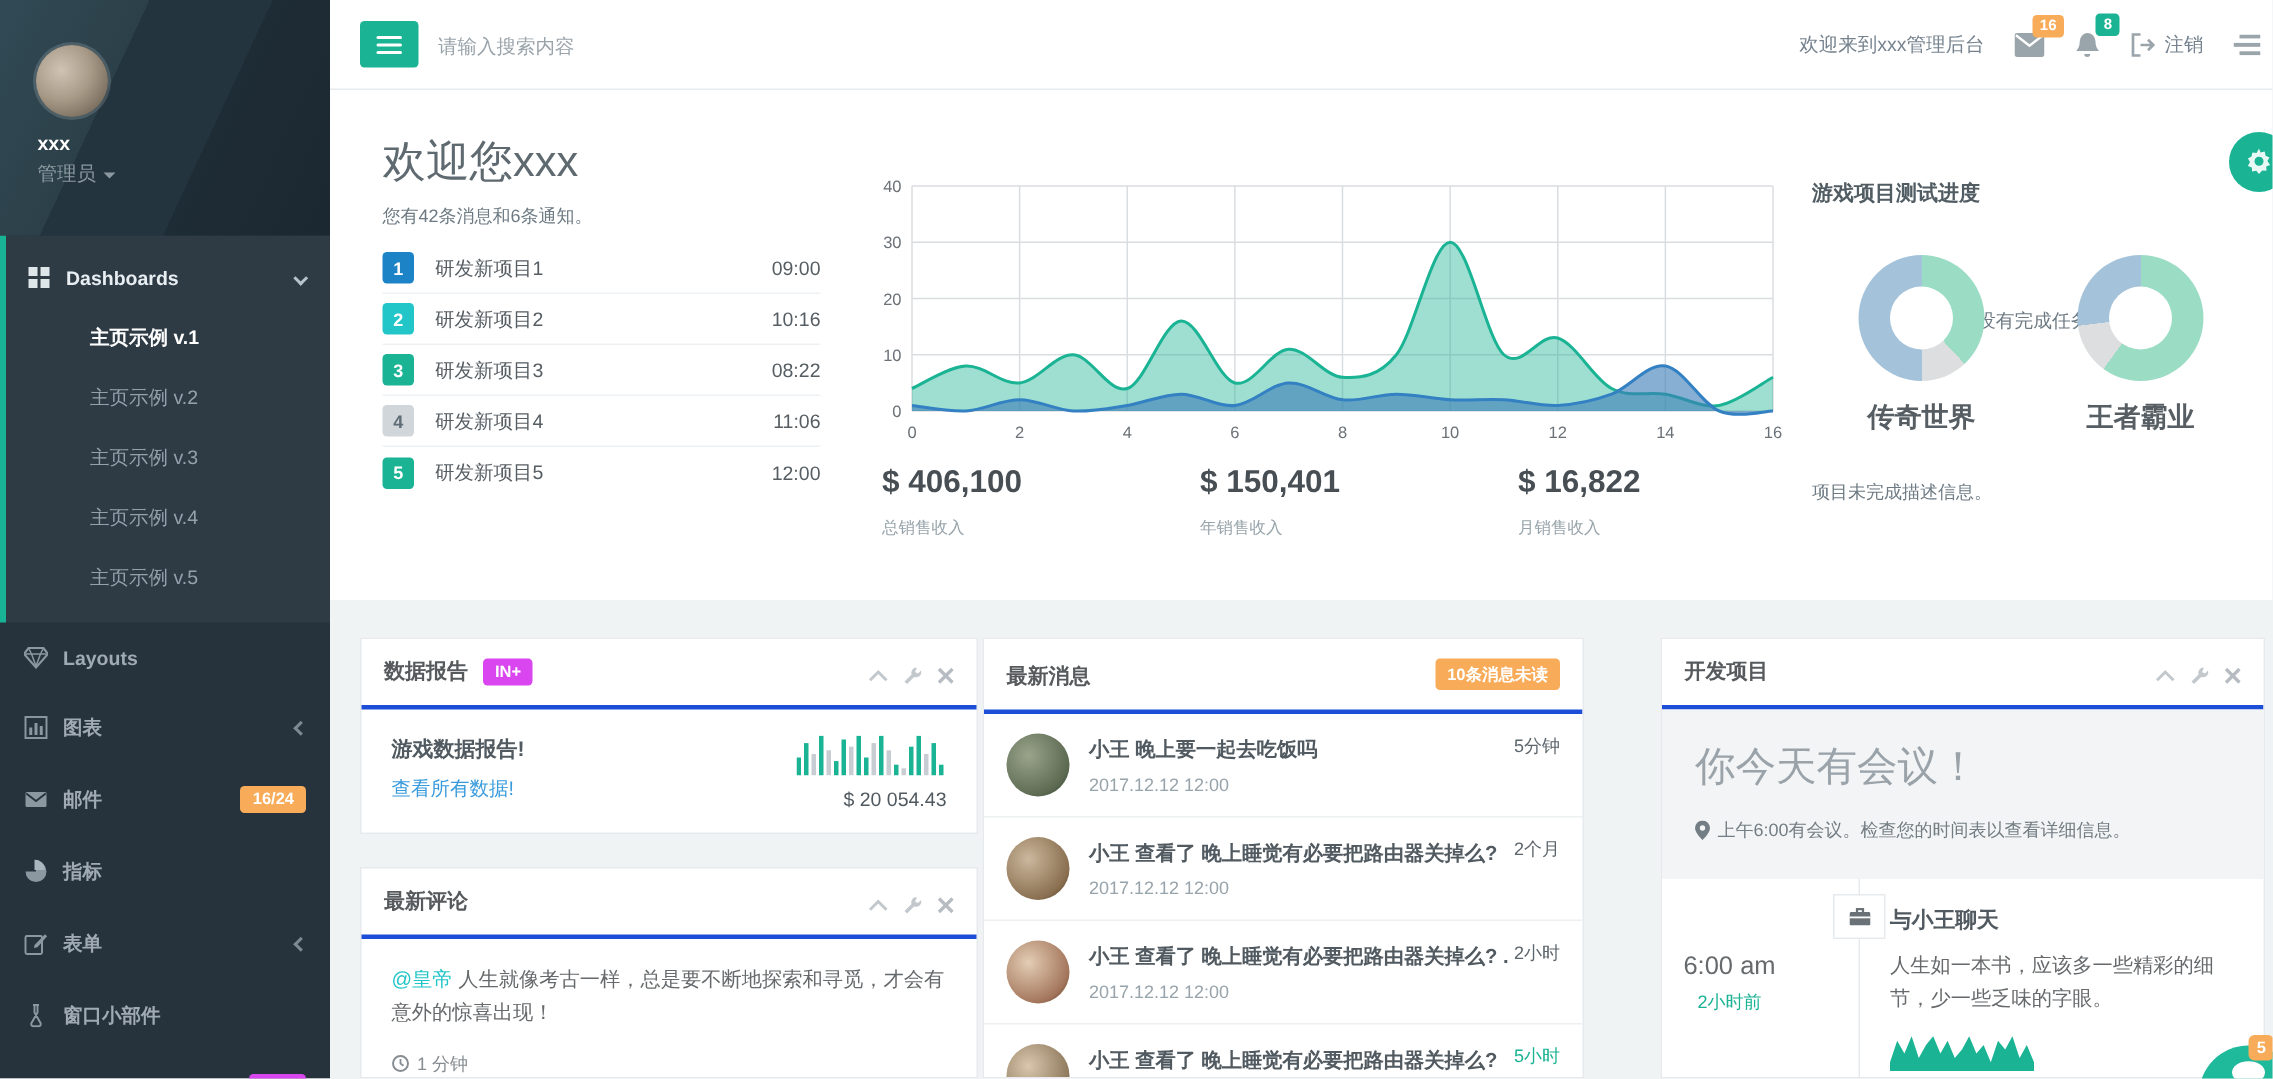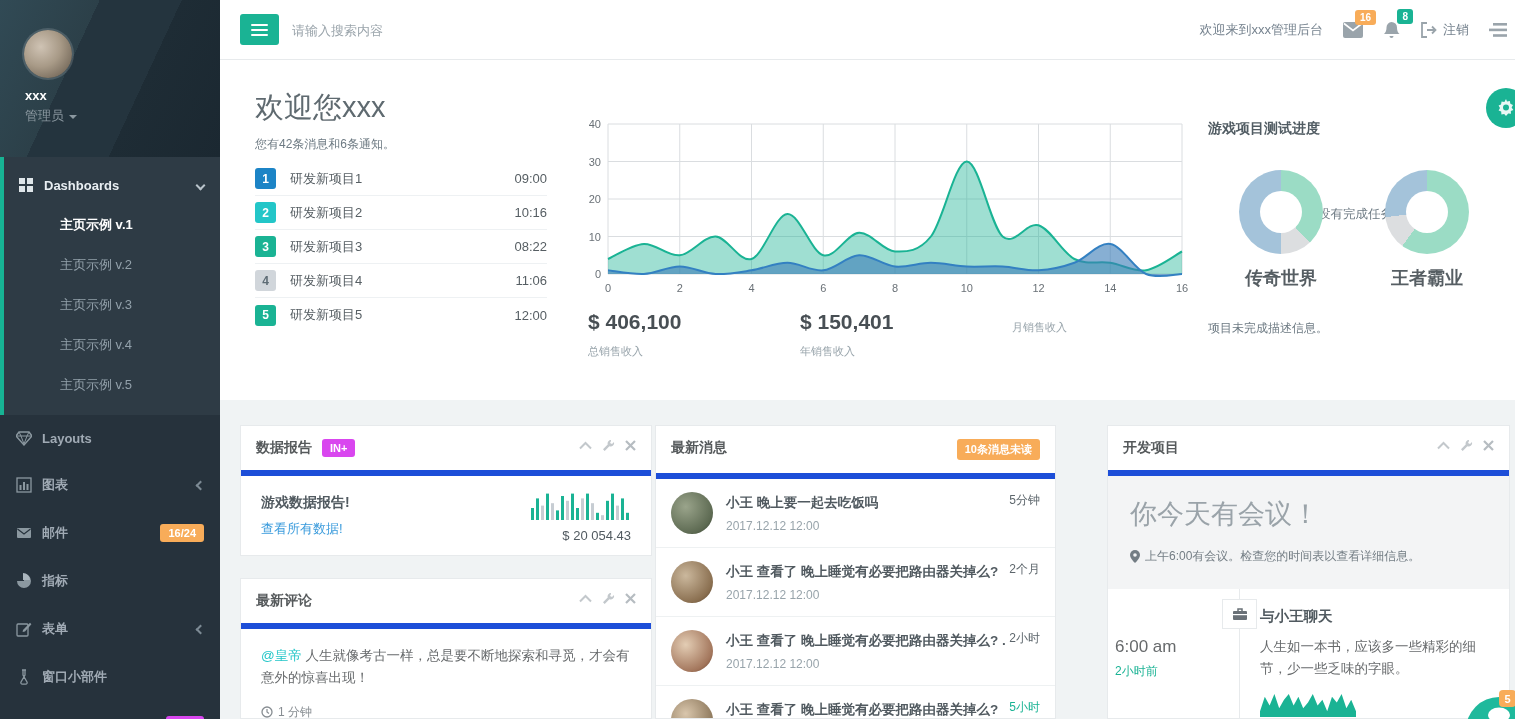--- a/index.html
+++ b/index.html
@@ -69,21 +69,21 @@
   .rpanel .sub { font-size:12.5px; color:#6d7a83; margin-top:10px; }
   .donuts { display:flex; margin-top:32px; }
   .donut-box { width:160px; text-align:center; }
   .donut { position:relative; width:84px; height:84px; border-radius:50%; margin:0 auto; }
   .donut::after { content:""; position:absolute; left:21px; top:21px; width:42px; height:42px; border-radius:50%; background:#fff; }
   .donut-lbl { margin-top:12px; font-size:18px; font-weight:bold; color:#565e63; }
   .rpanel .foot { font-size:12px; color:#6d7a83; margin-top:30px; }
 
   
   .card { position:absolute; background:#fff; border:1px solid #e7eaec; }
-  .card-head { display:flex; align-items:flex-start; padding:13px 15px; border-bottom:6px solid #1d4ed8; }
+  .card-head { display:flex; align-items:flex-end; padding:13px 15px; border-bottom:3px solid #1d4ed8; }
   .card-title { font-size:14px; font-weight:bold; color:#565a5c; }
   .tools { margin-left:auto; display:flex; align-items:center; gap:10px; }
   .tools svg { cursor:pointer; }
   .card-report  { left:20px;  top:365px; width:412px; height:131px; }
   .card-comment { left:20px;  top:518px; width:412px; height:141px; }
   .card-msg     { left:435px; top:365px; width:401px; height:294px; overflow:hidden; }
   .card-dev     { left:887px; top:365px; width:403px; height:294px; overflow:hidden; }
 
   .report-body { position:relative; padding:18px 20px; }
   .report-h { font-size:14px; font-weight:bold; color:#515a60; }
@@ -103,21 +103,21 @@
   .msg-date { font-size:12px; color:#98a4ab; margin-top:7px; }
   .msg-ago { margin-left:auto; font-size:12px; color:#5d666c; white-space:nowrap; }
   .msg-ago.green { color:#1ab394; }
 
   .dev-banner { background:#f3f4f5; padding:20px 22px 24px; }
   .dev-banner h2 { font-size:27px; font-weight:400; color:#9aa3a9; }
   .dev-banner .loc { display:flex; align-items:center; gap:5px; font-size:12px; color:#737d84; margin-top:16px; }
   .timeline { position:relative; padding-top:18px; min-height:160px; }
   .timeline .vline { position:absolute; left:131px; top:0; width:1px; height:100%; background:#e7eaec; }
   .tl-icon { position:absolute; left:114px; width:35px; height:30px; background:#fff; border:1px solid #e7eaec; display:flex; align-items:center; justify-content:center; }
-  .tl-time { position:absolute; width:100px; right:294px; text-align:left; }
+  .tl-time { position:absolute; width:100px; right:306px; text-align:center; }
   .tl-time .t { font-size:17px; color:#676a6c; }
   .tl-time .ago { font-size:12px; color:#1ab394; margin-top:6px; }
   .tl-content { margin-left:152px; padding-right:10px; }
   .tl-content h4 { font-size:14.5px; font-weight:bold; color:#515a60; }
   .tl-content p { font-size:13.5px; color:#676a6c; line-height:1.6; margin-top:10px; }
 
   
   .fab-settings { position:absolute; left:1486px; top:88px; width:40px; height:40px; border-radius:50%; background:#1ab394; z-index:6; display:flex; align-items:center; justify-content:center; cursor:pointer; }
   .fab-chat { position:absolute; left:1466px; top:697px; width:66px; height:66px; border-radius:50%; background:#1fb99c; z-index:6; display:flex; align-items:flex-start; justify-content:center; cursor:pointer; }
   .fab-chat svg { margin-top:10px; }
@@ -327,20 +327,21 @@
     <div class="stats">
       <div class="stat">
         <div class="val">$ 406,100</div>
           <div class="lab">总销售收入</div>
       </div>
       <div class="stat">
         <div class="val">$ 150,401</div>
           <div class="lab">年销售收入</div>
       </div>
       <div class="stat">
+        <div class="val">$ 16,822</div>
           <div class="lab">月销售收入</div>
       </div>
     </div>
 
     <div class="rpanel">
       <div class="title">游戏项目测试进度</div>
       <div class="sub">你有两个项目没有完成任务。</div>
       <div class="donuts">
         <div class="donut-box">
           <div class="donut" style="background: conic-gradient(rgb(155, 220, 197) 0%, rgb(155, 220, 197) 38%, rgb(220, 222, 224) 38%, rgb(220, 222, 224) 50%, rgb(164, 195, 218) 50%, rgb(164, 195, 218) 100%);"></div>

